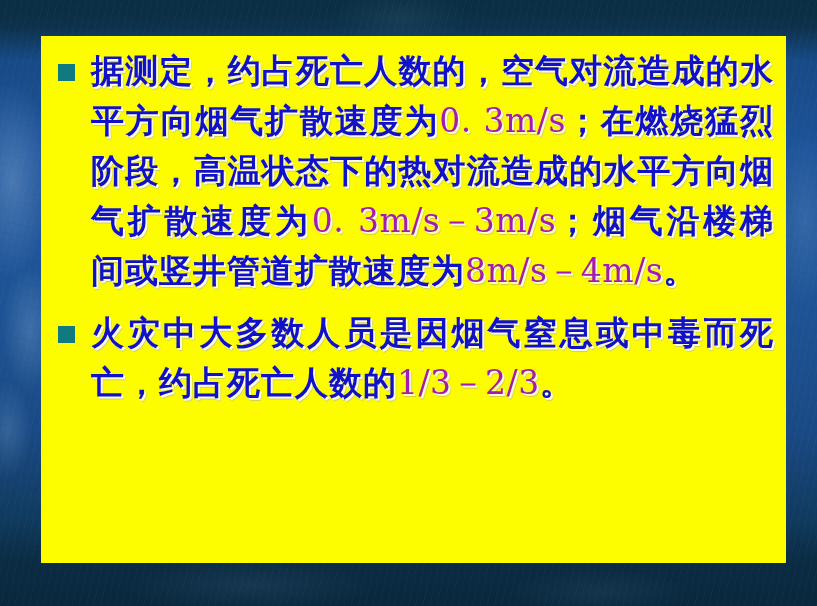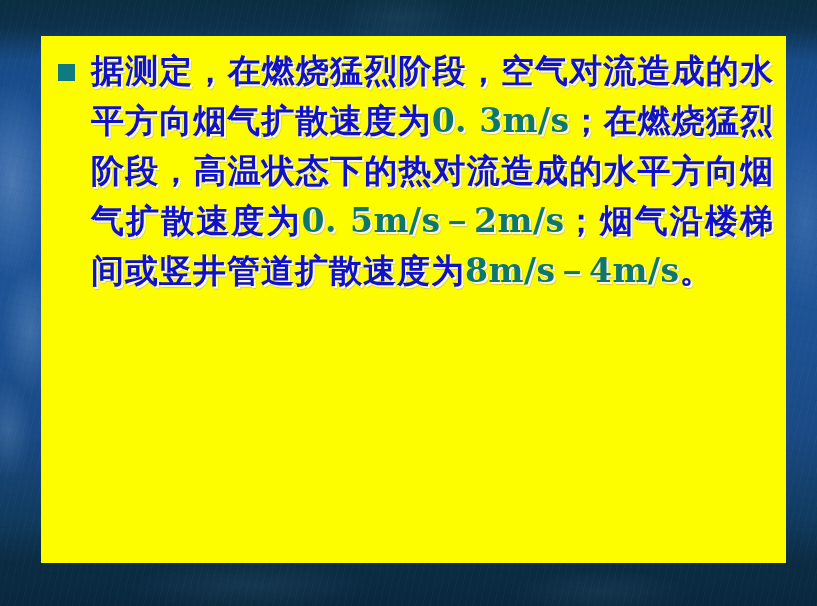--- a/index.html
+++ b/index.html
@@ -103,39 +103,43 @@
     line-height: 50px;
     letter-spacing: 1px;
     text-align: justify;
     text-align-last: left;
     text-shadow:
       2px 2px 0 rgba(255,255,255,.85),
       2.5px 2.5px 1px rgba(170,170,170,.55);
     word-break: break-all;
   }
   .para .num {
-    color: #0f766e;
+    color: #a21caf;
     font-family: "DejaVu Serif", "Liberation Serif", serif;
-    font-weight: bold;
+    font-weight: normal;
     letter-spacing: 0.5px;
     text-shadow:
       2px 2px 0 rgba(255,255,255,.85),
       2.5px 2.5px 1px rgba(180,160,120,.55);
   }
 </style>
 </head>
 <body>
 
 <div id="slide">
 
   <div class="tex a"></div>
   <div class="tex b"></div>
 
   <div id="panel">
 
     <div class="bullet-block">
       <span class="bullet-marker"></span>
-      <p class="para"><span>据测定，在燃烧猛烈阶段，空气对流造成的水平方向烟气扩散速度为</span><span class="num">0. 3m/s</span><span>；在燃烧猛烈阶段，高温状态下的热对流造成的水平方向烟气扩散速度为</span><span class="num">0. 5m/s－2m/s</span><span>；烟气沿楼梯间或竖井管道扩散速度为</span><span class="num">8m/s－4m/s</span><span>。</span></p>
+      <p class="para"><span>据测定，约占死亡人数的，空气对流造成的水平方向烟气扩散速度为</span><span class="num">0. 3m/s</span><span>；在燃烧猛烈阶段，高温状态下的热对流造成的水平方向烟气扩散速度为</span><span class="num">0. 3m/s－3m/s</span><span>；烟气沿楼梯间或竖井管道扩散速度为</span><span class="num">8m/s－4m/s</span><span>。</span></p>
     </div>
 
+    <div class="bullet-block">
+      <span class="bullet-marker"></span>
+      <p class="para"><span>火灾中大多数人员是因烟气窒息或中毒而死亡，约占死亡人数的</span><span class="num">1/3－2/3</span><span>。</span></p>
+    </div>
 
   </div>
 </div>
 
 </body></html>

